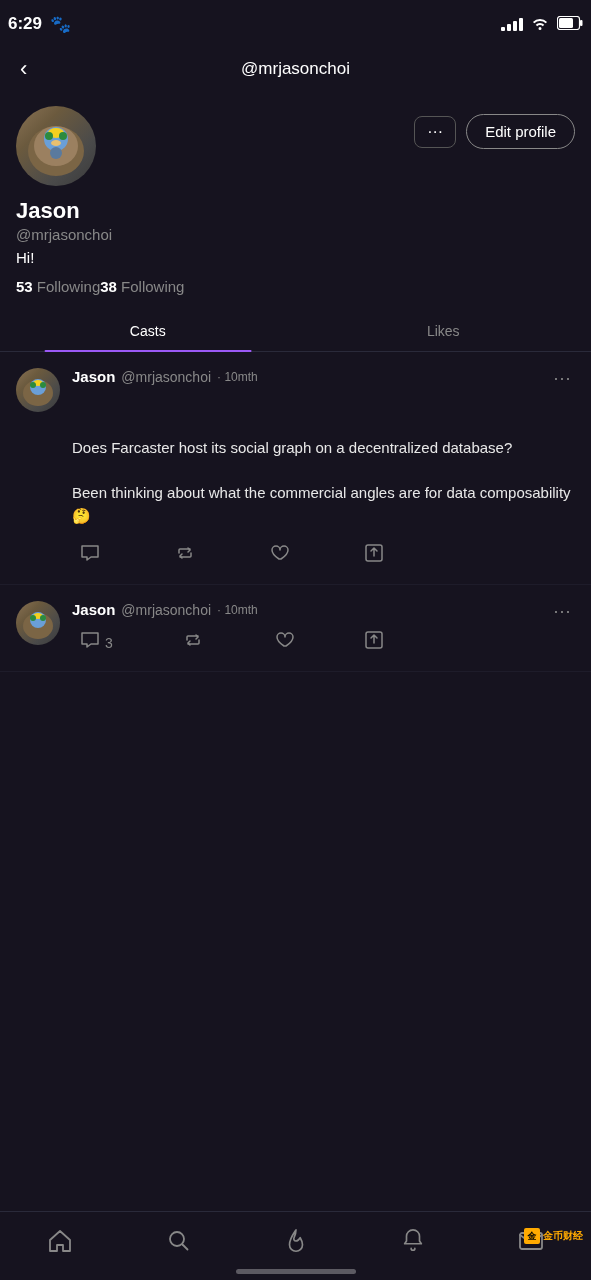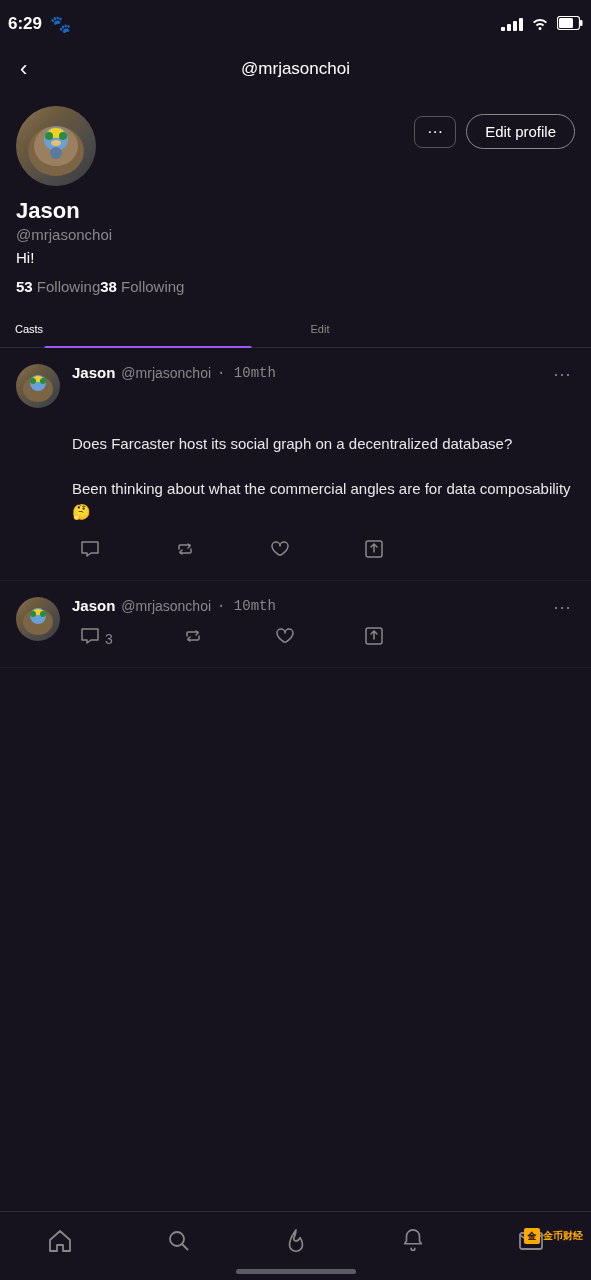--- a/index.html
+++ b/index.html
@@ -158,23 +158,23 @@
       color: #888;
     }
 
     
     .tabs {
       display: flex;
       border-bottom: 1px solid #2a2a3a;
     }
     .tab {
       flex: 1;
-      text-align: left;
+      text-align: center;
       padding: 12px 15px;
-      font-size: 11px;
+      font-size: 14px;
       color: #888;
       cursor: pointer;
       position: relative;
       background: none;
       border: none;
     }
     .tab.active {
       color: #fff;
       font-weight: 500;
     }
@@ -235,23 +235,22 @@
     .cast-name {
       font-weight: 700;
       font-size: 15px;
       color: #fff;
     }
     .cast-handle {
       font-size: 14px;
       color: #888;
     }
     .cast-time {
-      font-size: 14px;
-      color: #888;
-      font-family: Liberation Mono, monospace;
+      font-size: 12px;
+      color: #888;
     }
     .cast-more {
       background: none;
       border: none;
       color: #888;
       font-size: 18px;
       cursor: pointer;
       padding: 0 4px;
     }
     .cast-text {
@@ -411,21 +410,21 @@
     </span>
     <span>
       <span class="stat-num">38</span>
       <span class="stat-label">Following</span>
     </span>
   </div>
 </div>
 
 <div class="tabs">
   <button class="tab active">Casts</button>
-  <button class="tab">Edit</button>
+  <button class="tab">Likes</button>
 </div>
 
 <div class="feed">
 
   <div class="cast-item">
     <div class="cast-avatar">
       <div class="cast-avatar-inner">
         <svg width="38" height="38" viewBox="0 0 38 38">
           <ellipse cx="19" cy="22" rx="15" ry="13" fill="#7b6545"></ellipse>
           <circle cx="19" cy="16" r="8" fill="#6a9fd8"></circle>

